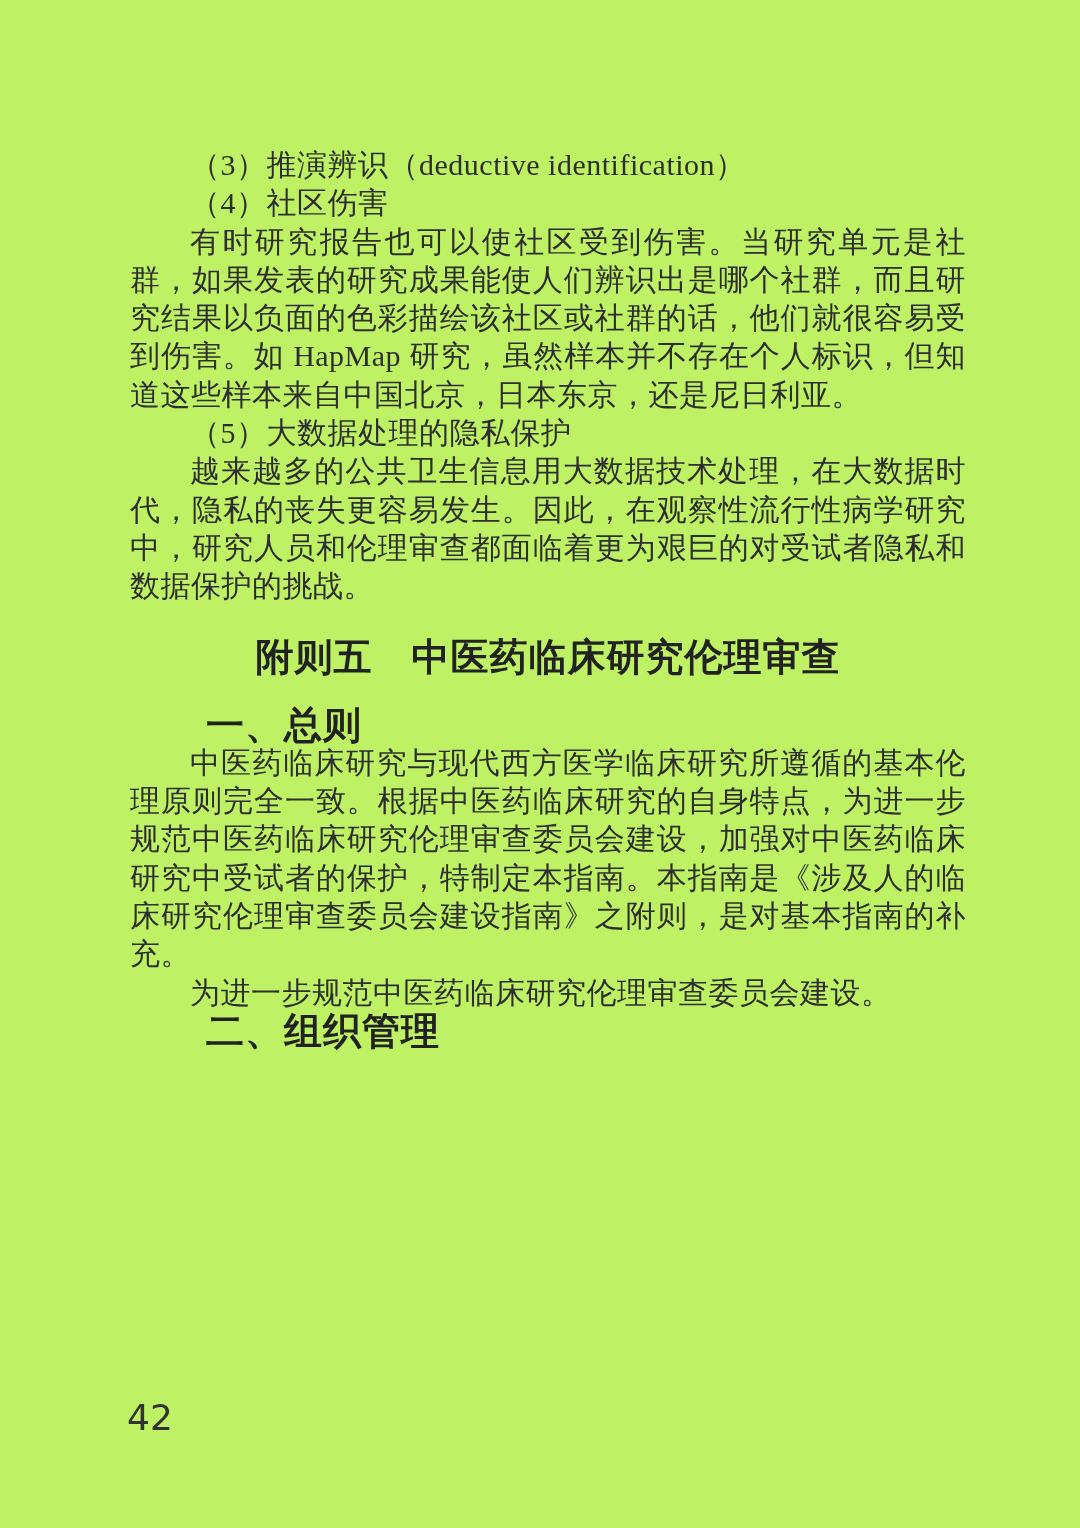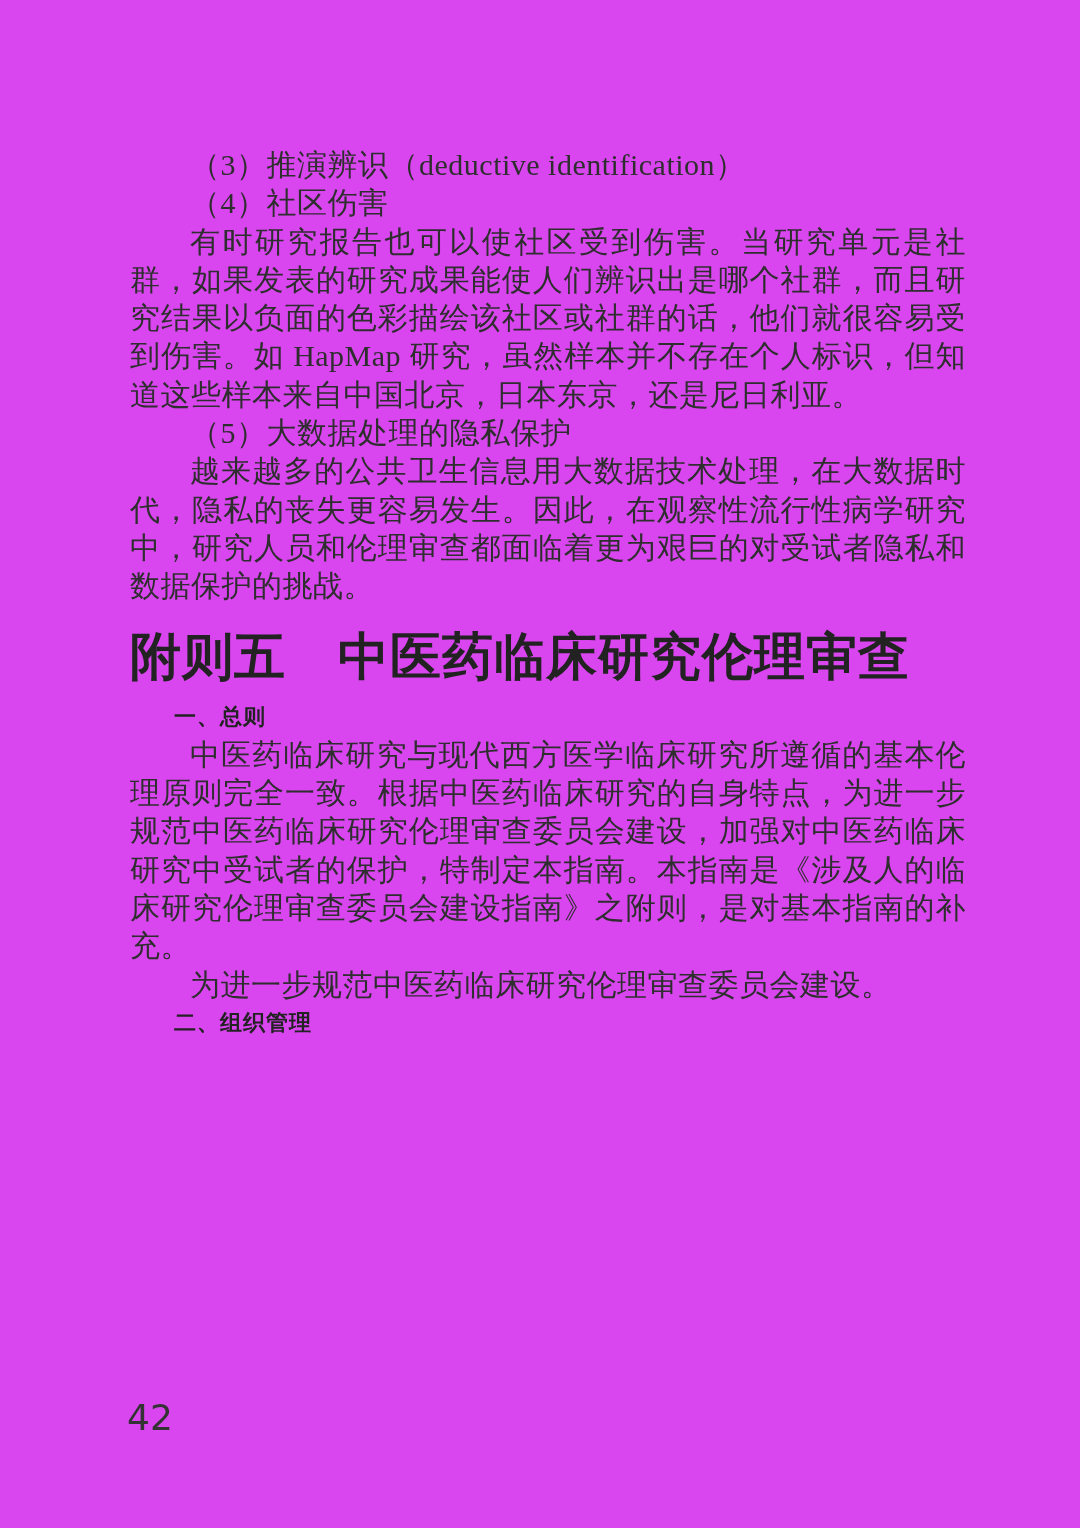--- a/index.html
+++ b/index.html
@@ -11,53 +11,54 @@
     height: 1528px;
     background: #ffffff;
     position: relative;
     overflow: hidden;
     font-family: "Liberation Serif", "DejaVu Serif", serif;
     color: #2e2e2e;
   }
   .page {
     position: absolute;
     inset: 0;
-    background: #d946ef;
+    background: #bef264;
   }
   .text-column {
     position: absolute;
     left: 130px;
     top: 146px;
     width: 836px;
   }
   .para, .item {
     margin: 0;
     font-size: 30px;
     line-height: 38.3px;
     text-align: justify;
     text-indent: 2em;
     letter-spacing: 0.5px;
     color: #2e2e2e;
   }
   .item {
     text-align: left;
   }
   .heading {
-    margin: 27px 0 17px 0;
-    font-size: 51px;
+    margin: 27px 0 25px 0;
+    font-size: 38px;
     line-height: 48px;
     font-weight: bold;
+    text-align: center;
     text-indent: 0;
     letter-spacing: 1px;
     font-family: "Liberation Sans", "DejaVu Sans", sans-serif;
     color: #222222;
   }
   .subheading {
     margin: 0;
-    font-size: 22px;
+    font-size: 38px;
     line-height: 38.3px;
     font-weight: bold;
     text-indent: 2em;
     letter-spacing: 1px;
     font-family: "Liberation Sans", "DejaVu Sans", sans-serif;
     color: #222222;
   }
   .page-number {
     position: absolute;
     left: 127px;

